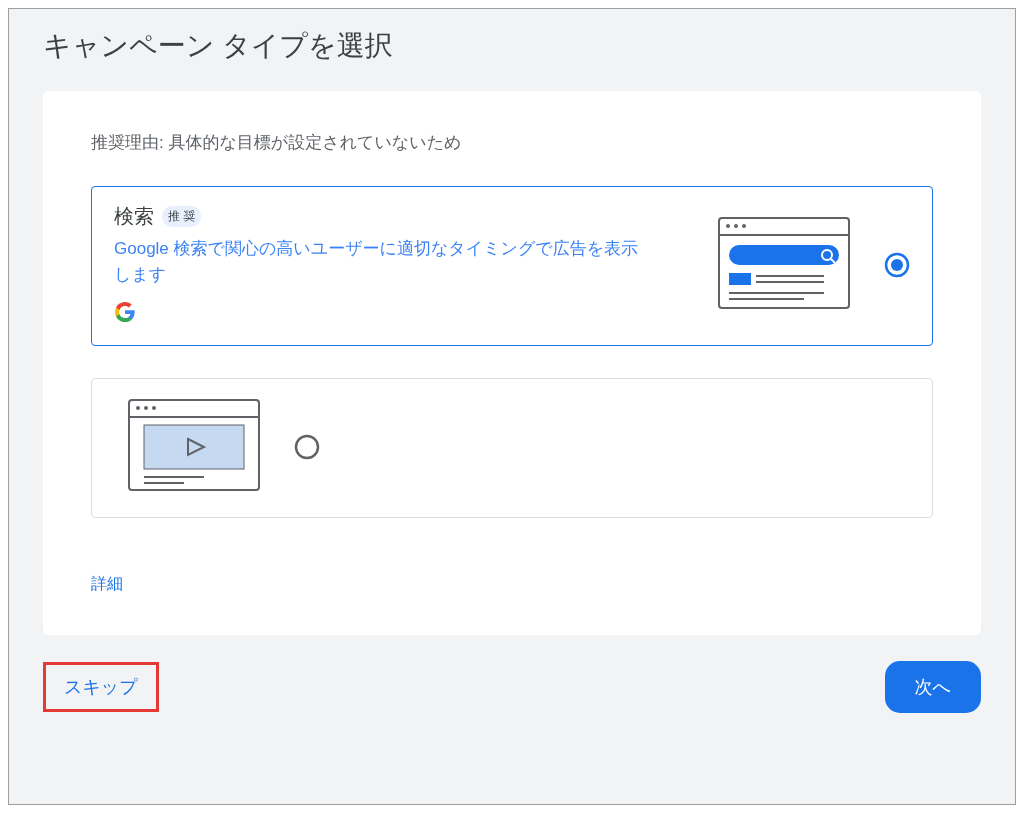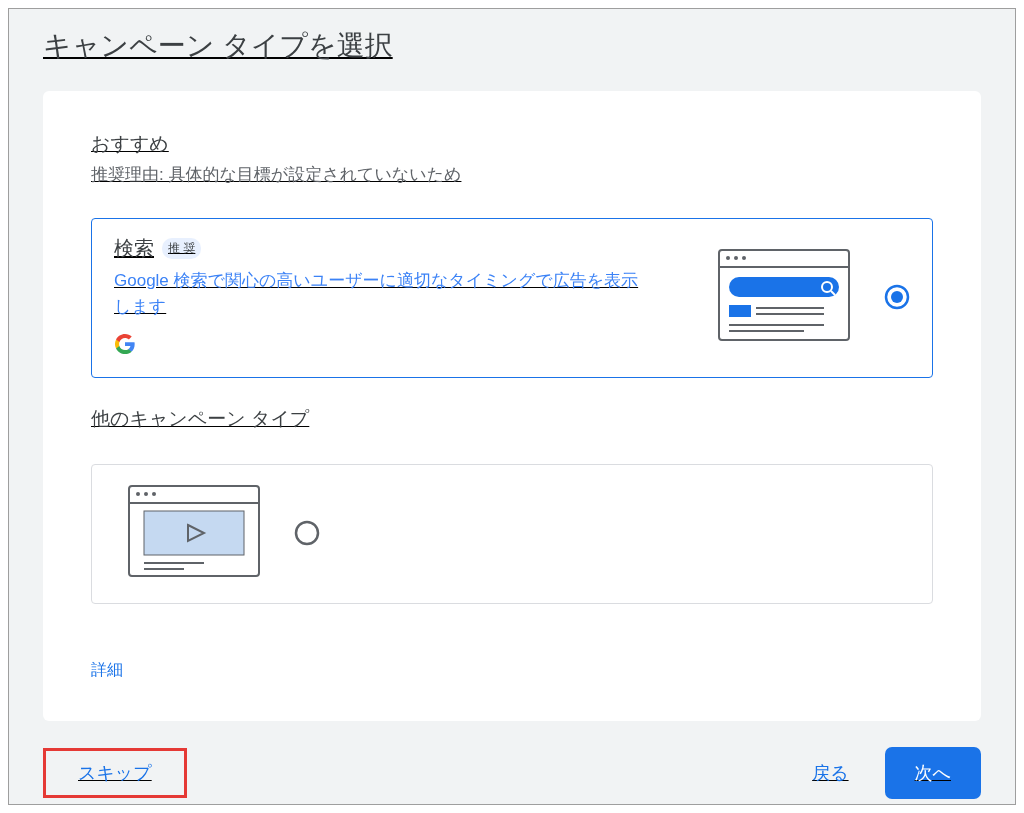--- a/index.html
+++ b/index.html
@@ -7,21 +7,20 @@
       font-family: Arial, "Hiragino Sans", "Meiryo", sans-serif;
       background: #fff;
       padding: 8px;
     }
     .main-container {
       border: 1px solid #9e9e9e;
       background: #f1f3f4;
       width: 1008px;
       height: 797px;
       padding: 0;
-      text-decoration: underline;
     }
     .page-title {
       font-size: 28px;
       font-weight: 400;
       color: #3c4043;
       padding: 18px 34px 10px 34px;
       background: transparent;
     }
     .card {
       background: #fff;
@@ -106,53 +105,52 @@
       cursor: pointer;
     }
     .footer-buttons {
       display: flex;
       align-items: center;
       padding: 26px 34px 26px 34px;
     }
     .skip-btn {
       color: #1a73e8;
       font-size: 18px;
-      padding: 10px 32px;
+      padding: 10px 18px;
       border: 3px solid #e53935;
       background: transparent;
       cursor: pointer;
     }
     .spacer { flex: 1; }
     .back-btn {
       color: #1a73e8;
       font-size: 18px;
       background: transparent;
       border: none;
       padding: 12px 24px;
       cursor: pointer;
       margin-right: 12px;
     }
     .next-btn {
       background: #1a73e8;
       color: #fff;
       font-size: 18px;
       border: none;
       padding: 14px 30px;
-      border-radius: 7px;
+      border-radius: 15px;
       cursor: pointer;
     }
   </style>
 </head>
 <body>
 
 <div class="main-container">
   <h1 class="page-title">キャンペーン タイプを選択</h1>
 
   <div class="card">
-    <div class="section-title">おすすめ</div>
     <div class="section-subtitle">推奨理由: 具体的な目標が設定されていないため</div>
 
     <div class="option-card selected">
       <div class="option-content">
         <div class="option-title-row">
           <span class="option-title">検索</span>
           <span class="badge">推 奨</span>
         </div>
         <div class="option-desc">Google 検索で関心の高いユーザーに適切なタイミングで広告を表示します</div>
         <div class="brand-row">
@@ -182,21 +180,20 @@
         </svg>
       </div>
       <div class="radio-outer">
         <svg viewBox="0 0 26 26">
           <circle cx="13" cy="13" r="11" fill="none" stroke="#1a73e8" stroke-width="2.5"></circle>
           <circle cx="13" cy="13" r="6" fill="#1a73e8"></circle>
         </svg>
       </div>
     </div>
 
-    <div class="section-title other">他のキャンペーン タイプ</div>
 
     <div class="option-card">
       <div class="option-illustration">
         <svg viewBox="0 0 140 100">
           <rect x="5" y="5" width="130" height="90" rx="3" fill="none" stroke="#5f6368" stroke-width="2"></rect>
           <line x1="5" y1="22" x2="135" y2="22" stroke="#5f6368" stroke-width="2"></line>
           <circle cx="14" cy="13" r="2" fill="#5f6368"></circle>
           <circle cx="22" cy="13" r="2" fill="#5f6368"></circle>
           <circle cx="30" cy="13" r="2" fill="#5f6368"></circle>
           <rect x="20" y="30" width="100" height="44" fill="#c5d9f1" stroke="#5f6368" stroke-width="1"></rect>
@@ -211,16 +208,15 @@
         </svg>
       </div>
     </div>
 
     <a class="details-link">詳細</a>
   </div>
 
   <div class="footer-buttons">
     <button class="skip-btn">スキップ</button>
     <div class="spacer"></div>
-    <button class="back-btn">戻る</button>
     <button class="next-btn">次へ</button>
   </div>
 </div>
 
 </body></html>

